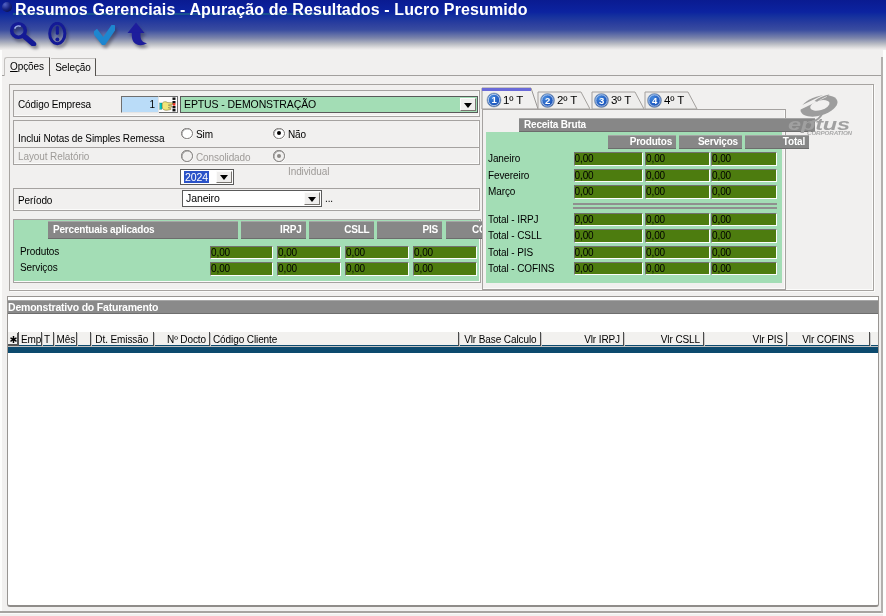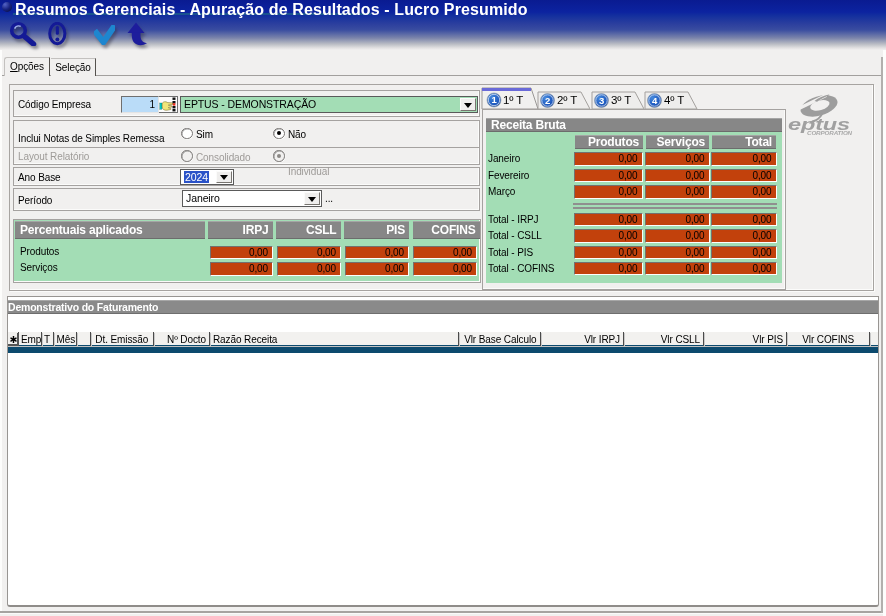--- a/index.html
+++ b/index.html
@@ -44,26 +44,26 @@
   border:1px solid; border-color:#fbfbfa #77746f #77746f #fbfbfa; }
 .dbtn:after { content:""; position:absolute; left:50%; top:50%; margin-left:-4px; margin-top:-2px;
   border-left:4px solid transparent; border-right:4px solid transparent; border-top:5px solid #000; }
 
 .radio { position:absolute; width:11.5px; height:11.5px; border-radius:50%; background:#fff;
   border:1px solid #777472; box-shadow:inset 0.5px 0.5px 0.5px rgba(0,0,0,0.4), 0.5px 0.5px 0 rgba(255,255,255,0.8); }
 .radio.sel:after { content:""; position:absolute; left:2.6px; top:2.6px; width:4.3px; height:4.3px; border-radius:50%; background:#000; }
 .radio.disabled { background:#f1f0ef; }
 .radio.disabled.sel:after { background:#8b8885; }
 
-.gcell { position:absolute; background:#878787; color:#fff; font-weight:bold; font-size:12px; letter-spacing:-0.2px;
-  box-shadow:inset 0 1px 0 rgba(255,255,255,0.25), inset 0 -1px 0 rgba(0,0,0,0.2); }
+.gcell { position:absolute; background:#878787; color:#fff; font-weight:bold; font-size:10px; letter-spacing:-0.2px;
+  box-shadow:inset 0 1px 0 rgba(255,255,255,0.25), inset 0 -1px 0 rgba(0,0,0,0.2);margin-left:33px; }
 .gcell.r { text-align:right; }
 
-.vbox { position:absolute; background:#c2410c; border:1px solid; border-color:#72716f #fdfdfd #fdfdfd #72716f;
-  text-align:right; }
+.vbox { position:absolute; background:#4d7c0f; border:1px solid; border-color:#72716f #fdfdfd #fdfdfd #72716f;
+  text-align:left; }
 .vbox span { display:block; margin-top:0px; padding-right:4px; line-height:12px; }
 
 #pperc { left:13px; top:219px; width:468px; height:64px; background:#a3ddb5;
   border:1px solid #a5a2a0; box-shadow:inset -1px -1px 0 #fbfbfa; }
 
 #prec { left:482px; top:109px; width:304px; height:181px; background:#f1f0ef;
   border:1px solid #a5a2a0; box-shadow:inset -1px -1px 0 #fbfbfa; }
 #greencol { left:486px; top:132px; width:296px; height:151px; background:#a3ddb5; }
 .sep2 { position:absolute; background:#8f8f8f; }
 
@@ -116,23 +116,20 @@
   <div id="toppanel" class="abs"></div>
 
   <div class="row" style="top:90px;height:27px">
       <span class="rlabel">Código Empresa</span>
     </div>
   <div class="row" style="top:120px;height:36px">
       <span class="rlabel">Inclui Notas de Simples Remessa</span>
     </div>
   <div class="row" style="top:147px;height:18px">
       <span class="rlabel dis">Layout Relatório</span>
-    </div>
-  <div class="row" style="top:167px;height:19px">
-      <span class="rlabel">Ano Base</span>
     </div>
   <div class="row" style="top:188px;height:23px">
       <span class="rlabel">Período</span>
     </div>
 
   <div class="abs sunk" style="left:121px;top:96px;width:38px;height:17px;background:#badcf8;text-align:right">
     <span style="display:block;padding-right:3px;line-height:15px">1</span>
     </div>
   <div class="abs" style="left:159px;top:96px;width:19px;height:17px;background:#fcfcfc;border:1px solid #6f6f6f;border-left:none">
     <svg width="17" height="15" viewBox="0 0 17 15" style="position:absolute;left:0;top:0">
@@ -336,21 +333,21 @@
   <div id="grid" class="abs"></div>
   <div id="gbar" class="abs">Demonstrativo do Faturamento</div>
   <div id="ghead" class="abs">
     <div class="hcell" style="left:0px;width:11px"></div>
     <div class="hcell" style="left:11px;width:22.5px;padding-left:2px">Emp</div>
     <div class="hcell" style="left:33.5px;width:12px;text-align:center">T</div>
     <div class="hcell" style="left:45.5px;width:23.5px;padding-left:3px">Mês</div>
     <div class="hcell" style="left:69px;width:13.5px"></div>
     <div class="hcell" style="left:82.5px;width:63.5px;text-align:center">Dt. Emissão</div>
     <div class="hcell r" style="left:146px;width:56px;padding-right:3px">Nº Docto</div>
-    <div class="hcell" style="left:202px;width:248.5px;padding-left:3px">Razão Receita</div>
+    <div class="hcell" style="left:202px;width:248.5px;padding-left:3px">Código Cliente</div>
     <div class="hcell r" style="left:450.5px;width:82px;padding-right:3px">Vlr Base Calculo</div>
     <div class="hcell r" style="left:532.5px;width:83.5px;padding-right:3px">Vlr IRPJ</div>
     <div class="hcell r" style="left:616px;width:80px;padding-right:3px">Vlr CSLL</div>
     <div class="hcell r" style="left:696px;width:83px;padding-right:3px">Vlr PIS</div>
     <div class="hcell r" style="left:779px;width:83px;padding-right:15px">Vlr COFINS</div>
     <div class="hcell" style="left:862px;width:7px;border-right:none"></div>
   </div>
 
   <div class="abs" style="left:8px;top:333px;width:11px;height:13px;background:#f2f1ef;border-right:2px solid #555;border-bottom:2px solid #555">
     <span style="position:absolute;left:1.5px;top:1px;font-size:9.5px">✱</span>

